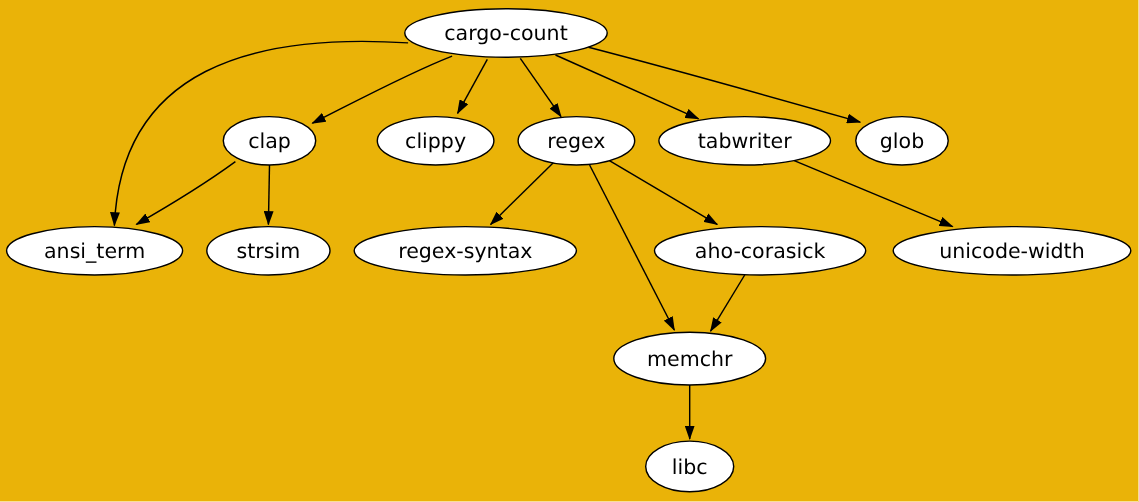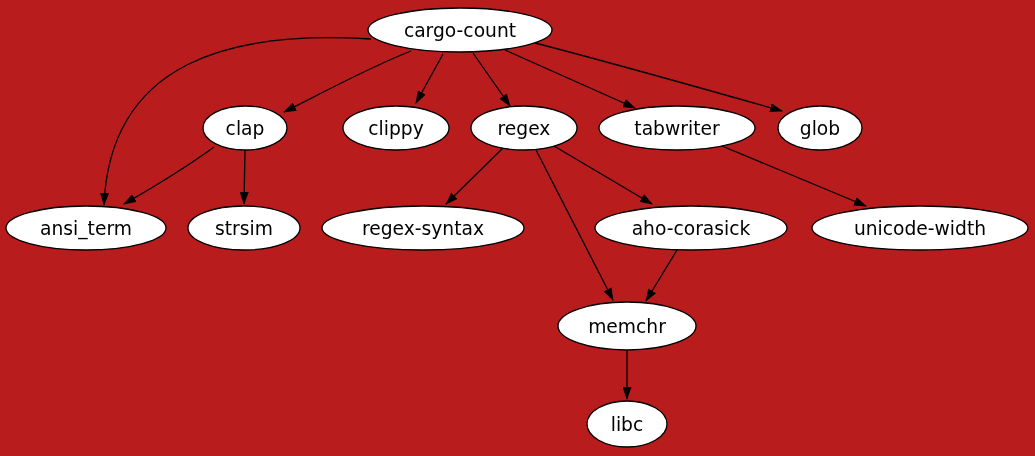--- a/index.html
+++ b/index.html
@@ -4,21 +4,21 @@
 <style>
   html, body {
     margin: 0;
     padding: 0;
     background: #ffffff;
   }
   .canvas {
     position: relative;
     width: 1035px;
     height: 456px;
-    background: #b91c1c;
+    background: #eab308;
     overflow: hidden;
   }
   svg {
     display: block;
   }
   .node-ellipse {
     fill: #ffffff;
     stroke: #000000;
     stroke-width: 1.3;
   }

